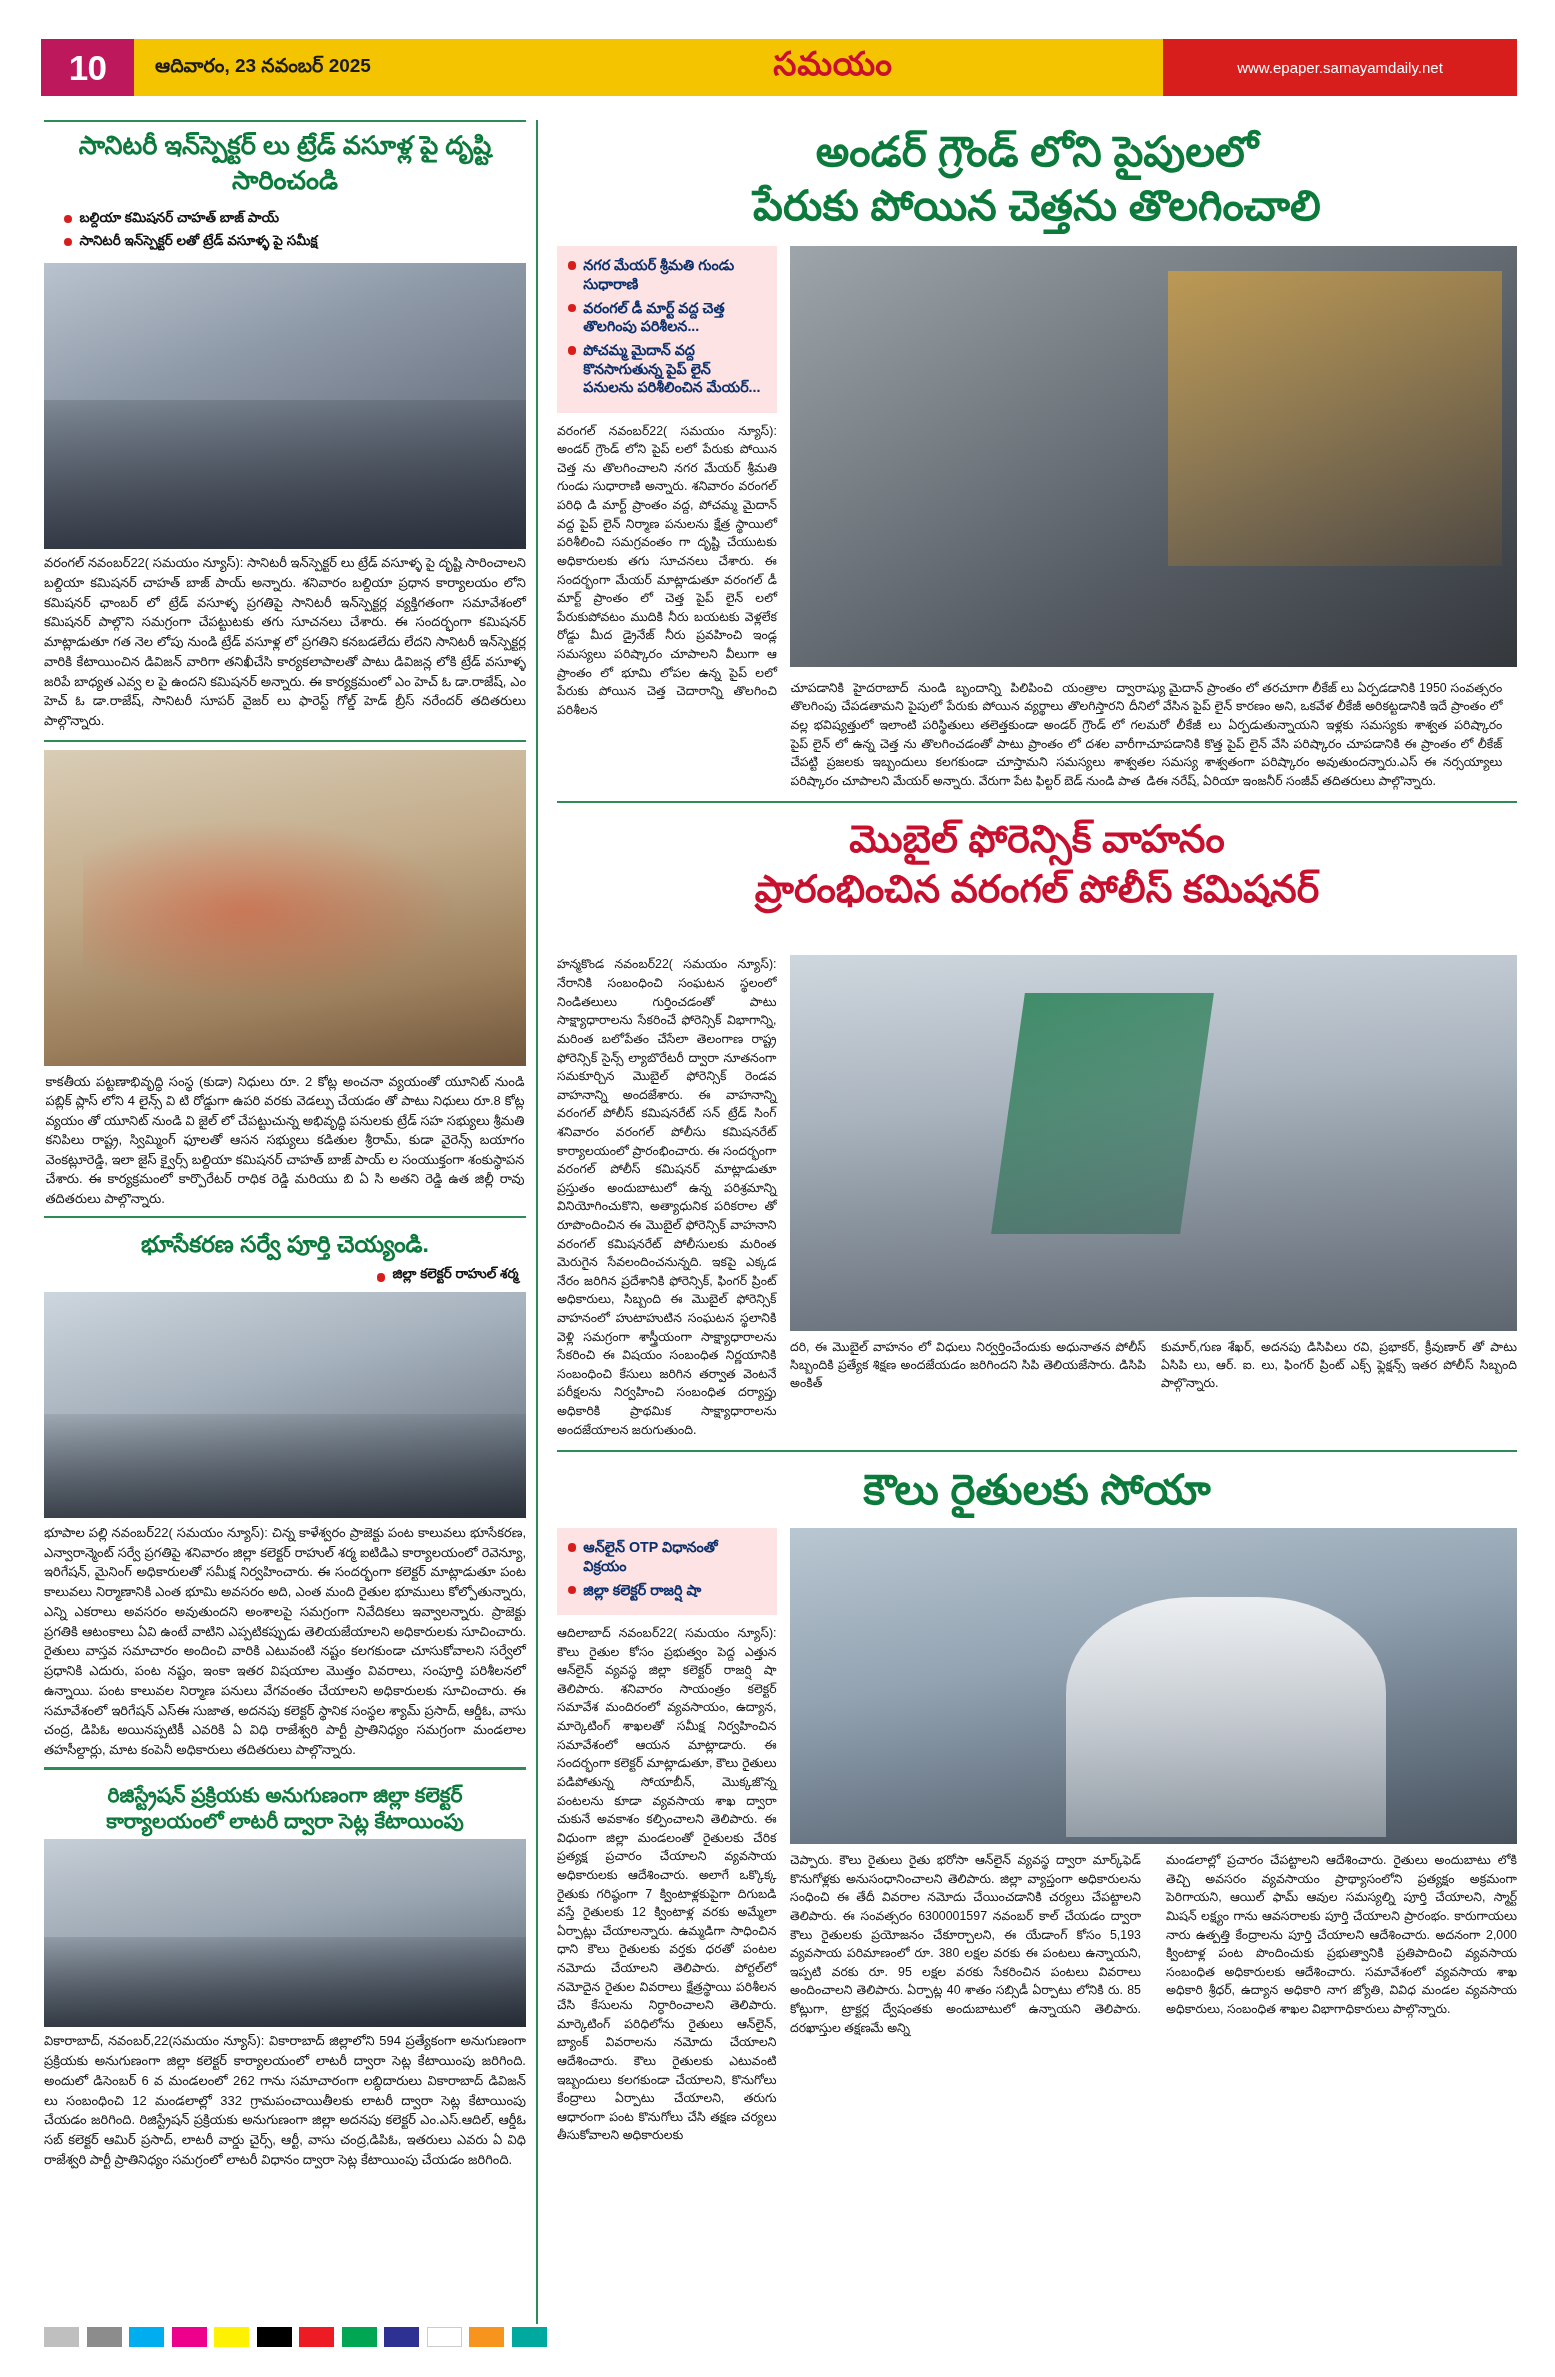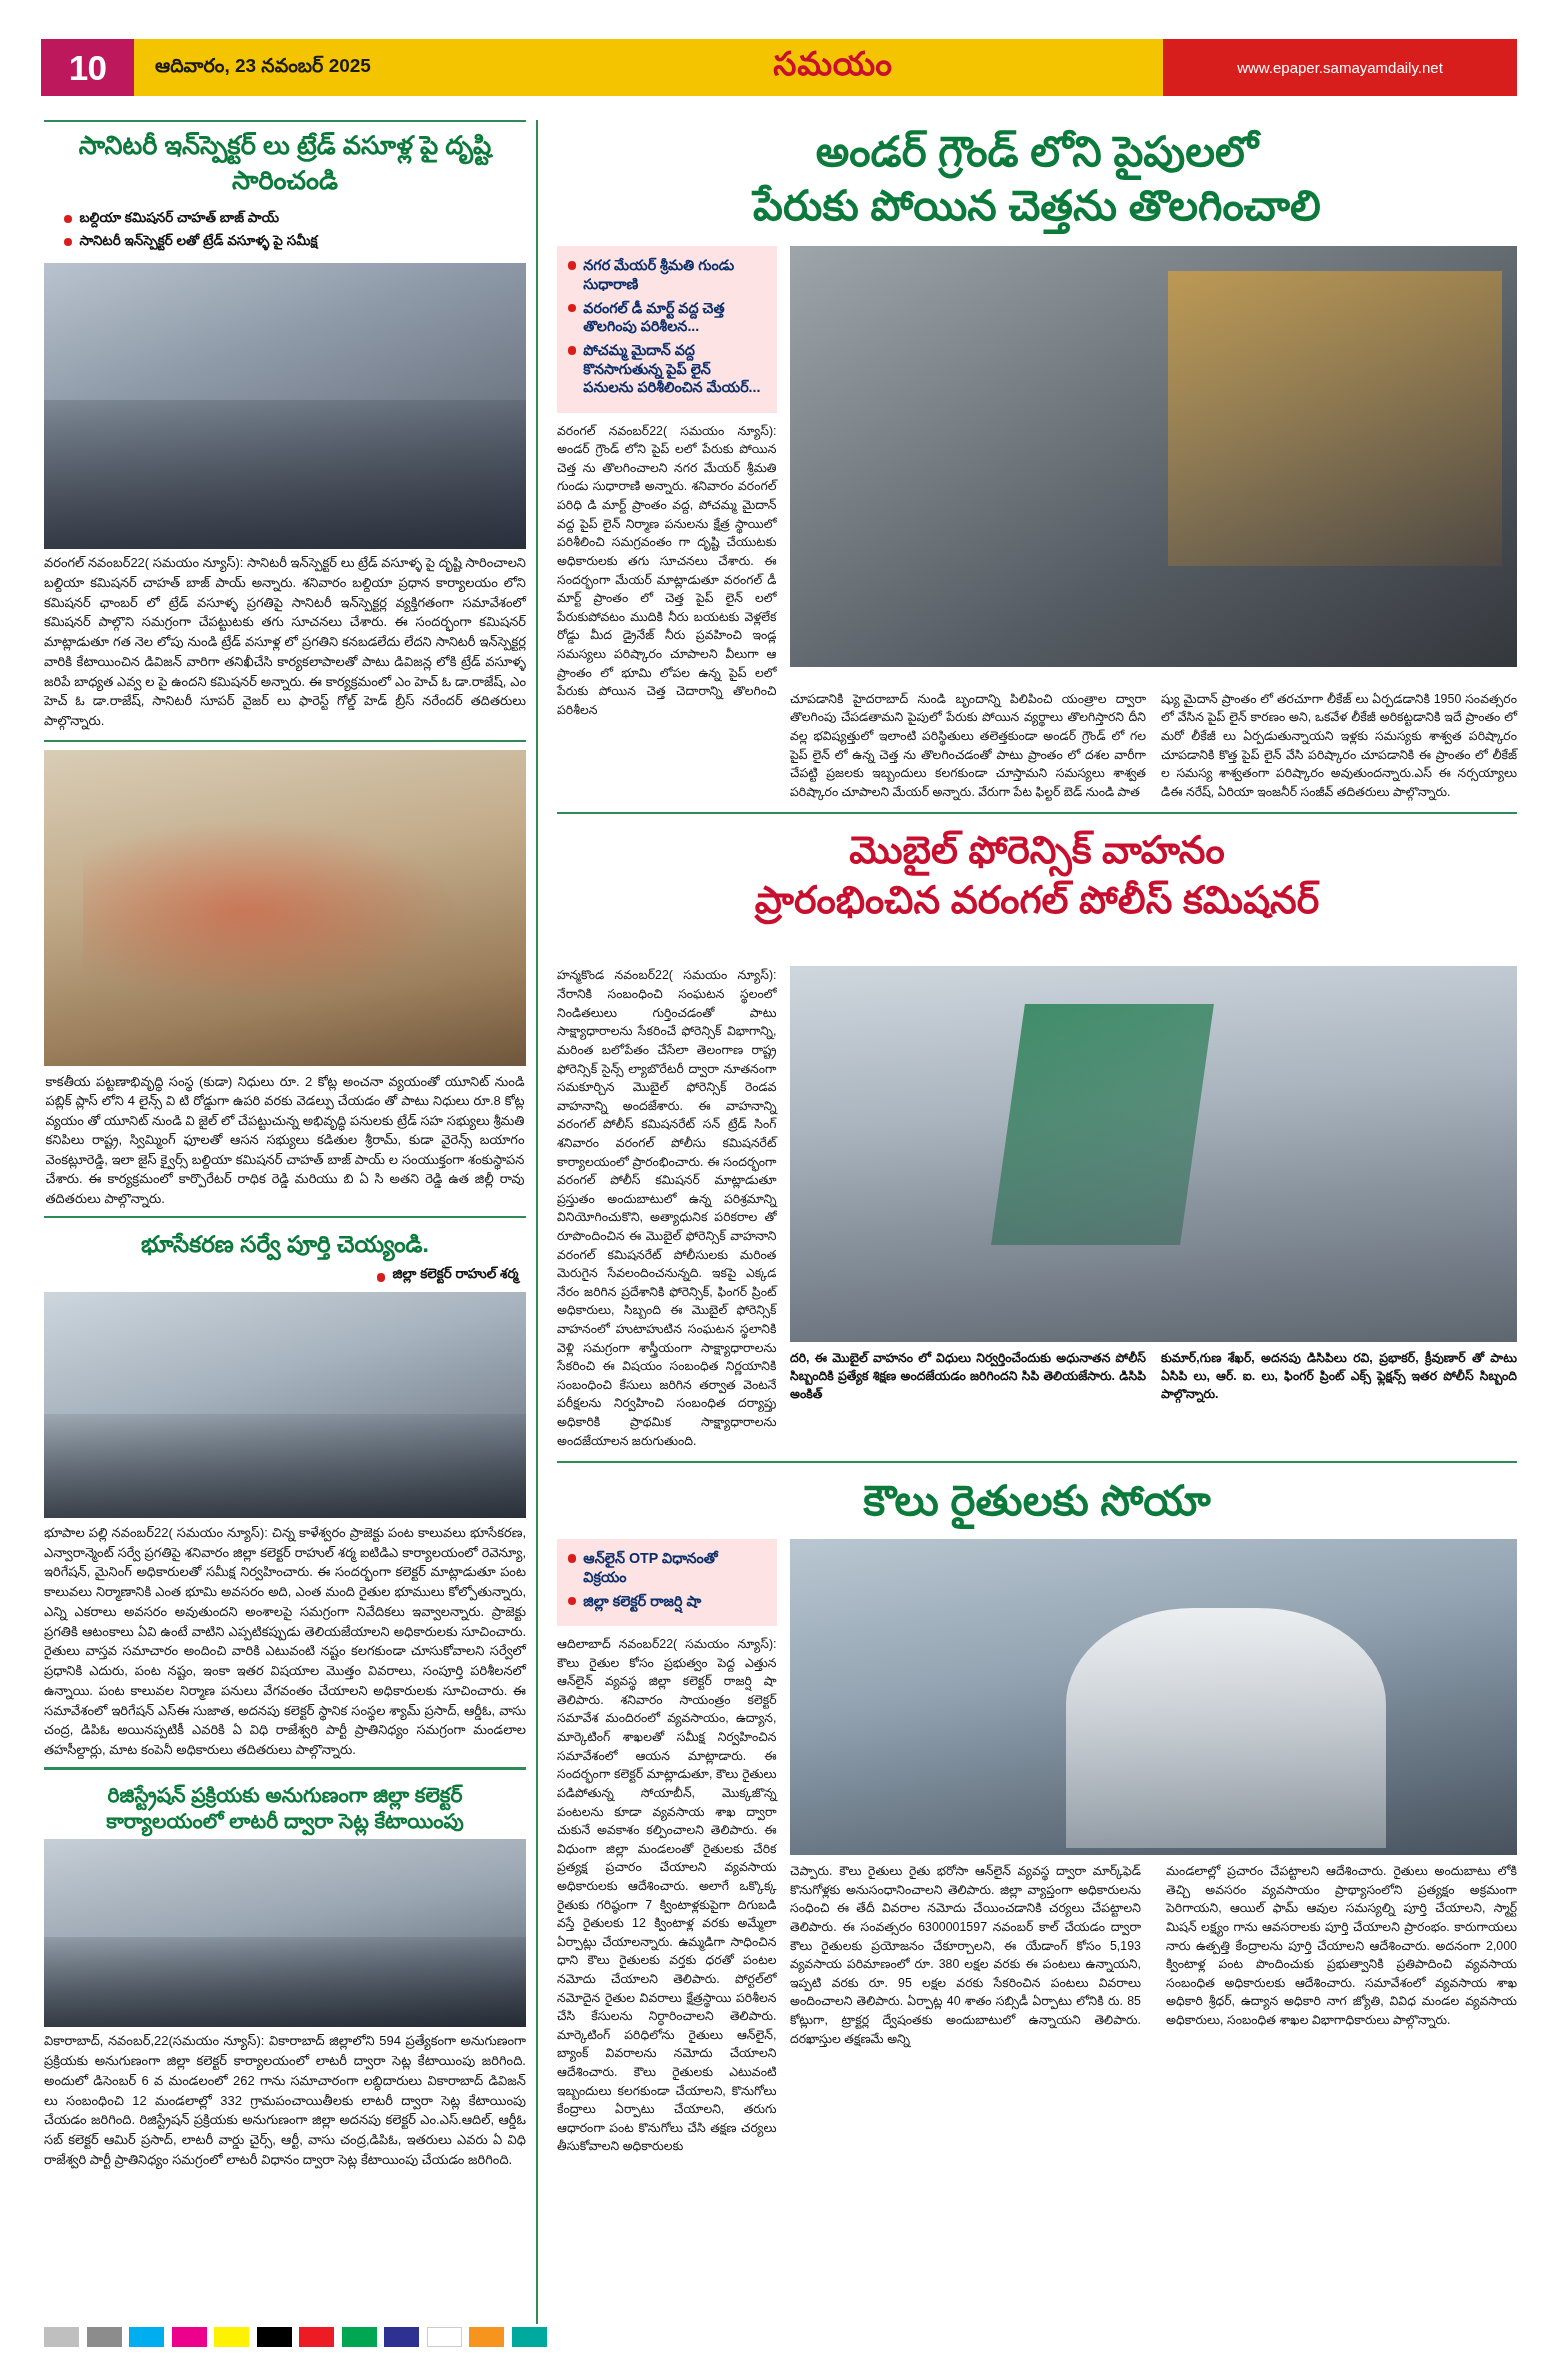--- a/index.html
+++ b/index.html
@@ -330,38 +330,38 @@
               <span>పోచమ్మ మైదాన్ వద్ద కొనసాగుతున్న పైప్ లైన్ పనులను పరిశీలించిన మేయర్...</span>
             </div>
           </div>
           <div class="small-text" style="padding-top:9px;">వరంగల్ నవంబర్22( సమయం న్యూస్): అండర్ గ్రౌండ్ లోని పైప్ లలో పేరుకు పోయిన చెత్త ను తొలగించాలని నగర మేయర్ శ్రీమతి గుండు సుధారాణి అన్నారు. శనివారం వరంగల్ పరిధి డి మార్ట్ ప్రాంతం వద్ద, పోచమ్మ మైదాన్ వద్ద పైప్ లైన్ నిర్మాణ పనులను క్షేత్ర స్థాయిలో పరిశీలించి సమగ్రవంతం గా దృష్టి చేయుటకు అధికారులకు తగు సూచనలు చేశారు. ఈ సందర్భంగా మేయర్ మాట్లాడుతూ వరంగల్ డీ మార్ట్ ప్రాంతం లో చెత్త పైప్ లైన్ లలో పేరుకుపోవటం ముదికి నీరు బయటకు వెళ్లలేక రోడ్డు మీద డ్రైనేజ్ నీరు ప్రవహించి ఇండ్ల సమస్యలు పరిష్కారం చూపాలని వీలుగా ఆ ప్రాంతం లో భూమి లోపల ఉన్న పైప్ లలో పేరుకు పోయిన చెత్త చెదారాన్ని తొలగించి పరిశీలన</div>
         </div>
 
         <div class="col" style="width:727px;">
           <div class="photo" style="height:421px;">
             <div class="ph-inner img-dig"></div>
           </div>
-          <div class="row" style="gap:15px; padding-top:23px;">
+          <div class="row" style="padding-top:12px;">
             <div class="small-text" style="width:356px;">చూపడానికి హైదరాబాద్ నుండి బృందాన్ని పిలిపించి యంత్రాల ద్వారా తొలగింపు చేపడతామని పైపులో పేరుకు పోయిన వ్యర్థాలు తొలగిస్తారని దీని వల్ల భవిష్యత్తులో ఇలాంటి పరిస్థితులు తలెత్తకుండా అండర్ గ్రౌండ్ లో గల పైప్ లైన్ లో ఉన్న చెత్త ను తొలగించడంతో పాటు ప్రాంతం లో దశల వారీగా చేపట్టి ప్రజలకు ఇబ్బందులు కలగకుండా చూస్తామని సమస్యలు శాశ్వత పరిష్కారం చూపాలని మేయర్ అన్నారు. వేరుగా పేట ఫిల్టర్ బెడ్ నుండి పాత</div>
             <div class="small-text" style="width:356px;">ష్యు మైదాన్ ప్రాంతం లో తరచూగా లీకేజ్ లు ఏర్పడడానికి 1950 సంవత్సరం లో వేసిన పైప్ లైన్ కారణం అని, ఒకవేళ లీకేజీ అరికట్టడానికి ఇదే ప్రాంతం లో మరో లీకేజీ లు ఏర్పడుతున్నాయని ఇళ్లకు సమస్యకు శాశ్వత పరిష్కారం చూపడానికి కొత్త పైప్ లైన్ వేసి పరిష్కారం చూపడానికి ఈ ప్రాంతం లో లీకేజ్ ల సమస్య శాశ్వతంగా పరిష్కారం అవుతుందన్నారు.ఎస్ ఈ నర్సయ్యాలు డిఈ నరేష్, ఏరియా ఇంజనీర్ సంజీవ్ తదితరులు పాల్గొన్నారు.</div>
           </div>
         </div>
       </div>
     </div>
 
     <div class="hrule" style="position:relative; left:0; width:100%; margin:10.5px 0 0;"></div>
 
     <div>
       <div class="main-head2">
         <div>మొబైల్ ఫోరెన్సిక్ వాహనం</div>
         <div>ప్రారంభించిన వరంగల్ పోలీస్ కమిషనర్</div>
       </div>
       <div class="row" style="gap:13.5px;margin-top:31px;">
         <div class="small-text" style="width:220px;">హన్మకొండ నవంబర్22( సమయం న్యూస్): నేరానికి సంబంధించి సంఘటన స్థలంలో నిండితలులు గుర్తించడంతో పాటు సాక్ష్యాధారాలను సేకరించే ఫోరెన్సిక్ విభాగాన్ని, మరింత బలోపేతం చేసేలా తెలంగాణ రాష్ట్ర ఫోరెన్సిక్ సైన్స్ ల్యాబొరేటరీ ద్వారా నూతనంగా సమకూర్చిన మొబైల్ ఫోరెన్సిక్ రెండవ వాహనాన్ని అందజేశారు. ఈ వాహనాన్ని వరంగల్ పోలీస్ కమిషనరేట్ సన్ ట్రేడ్ సింగ్ శనివారం వరంగల్ పోలీసు కమిషనరేట్ కార్యాలయంలో ప్రారంభించారు. ఈ సందర్భంగా వరంగల్ పోలీస్ కమిషనర్ మాట్లాడుతూ ప్రస్తుతం అందుబాటులో ఉన్న పరిశ్రమాన్ని వినియోగించుకొని, అత్యాధునిక పరికరాల తో రూపొందించిన ఈ మొబైల్ ఫోరెన్సిక్ వాహనాని వరంగల్ కమిషనరేట్ పోలీసులకు మరింత మెరుగైన సేవలందించనున్నది. ఇకపై ఎక్కడ నేరం జరిగిన ప్రదేశానికి ఫోరెన్సిక్, ఫింగర్ ప్రింట్ అధికారులు, సిబ్బంది ఈ మొబైల్ ఫోరెన్సిక్ వాహనంలో హుటాహుటిన సంఘటన స్థలానికి వెళ్లి సమగ్రంగా శాస్త్రీయంగా సాక్ష్యాధారాలను సేకరించి ఈ విషయం సంబంధిత నిర్ణయానికి సంబంధించి కేసులు జరిగిన తర్వాత వెంటనే పరీక్షలను నిర్వహించి సంబంధిత దర్యాప్తు అధికారికి ప్రాథమిక సాక్ష్యాధారాలను అందజేయాలన జరుగుతుంది.</div>
-        <div class="col" style="width:727px;font-weight:bold;">
+        <div class="col" style="width:727px;">
           <div class="photo" style="height:376px;">
             <div class="ph-inner img-flag"></div>
           </div>
           <div class="row" style="gap:15px; padding-top:7.5px;">
             <div class="cap-small" style="width:356px;">దరి, ఈ మొబైల్ వాహనం లో విధులు నిర్వర్తించేందుకు అధునాతన పోలీస్ సిబ్బందికి ప్రత్యేక శిక్షణ అందజేయడం జరిగిందని సిపి తెలియజేసారు. డిసిపి అంకిత్</div>
             <div class="cap-small" style="width:356px;">కుమార్,గుణ శేఖర్, అదనపు డిసిపిలు రవి, ప్రభాకర్, క్రీవుణార్ తో పాటు ఏసిపి లు, ఆర్. ఐ. లు, ఫింగర్ ప్రింట్ ఎక్స్ ఫ్లెక్షన్స్ ఇతర పోలీస్ సిబ్బంది పాల్గొన్నారు.</div>
           </div>
         </div>
       </div>
     </div>

